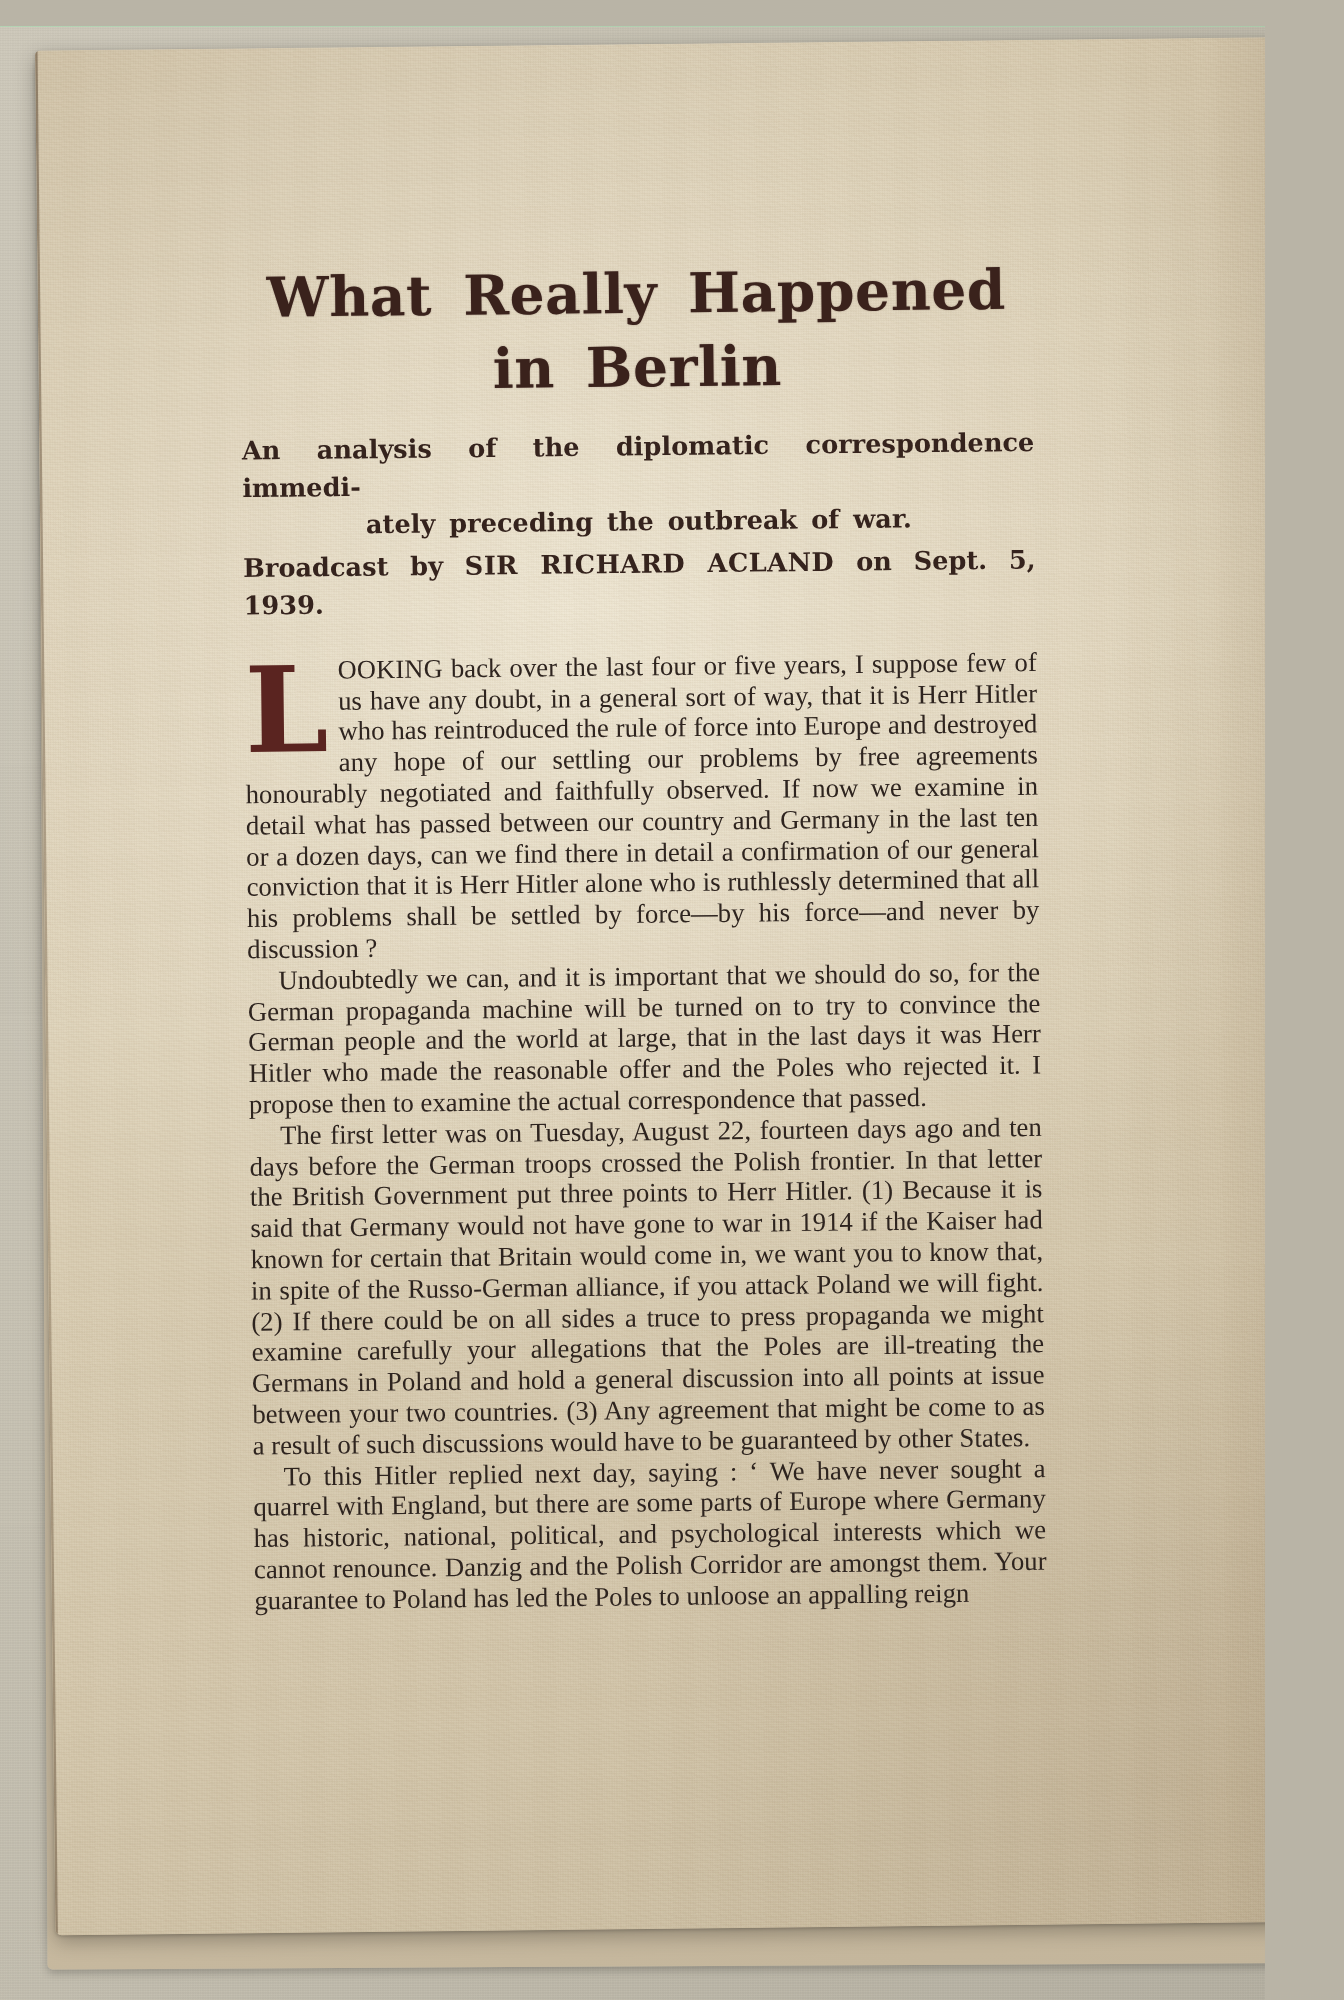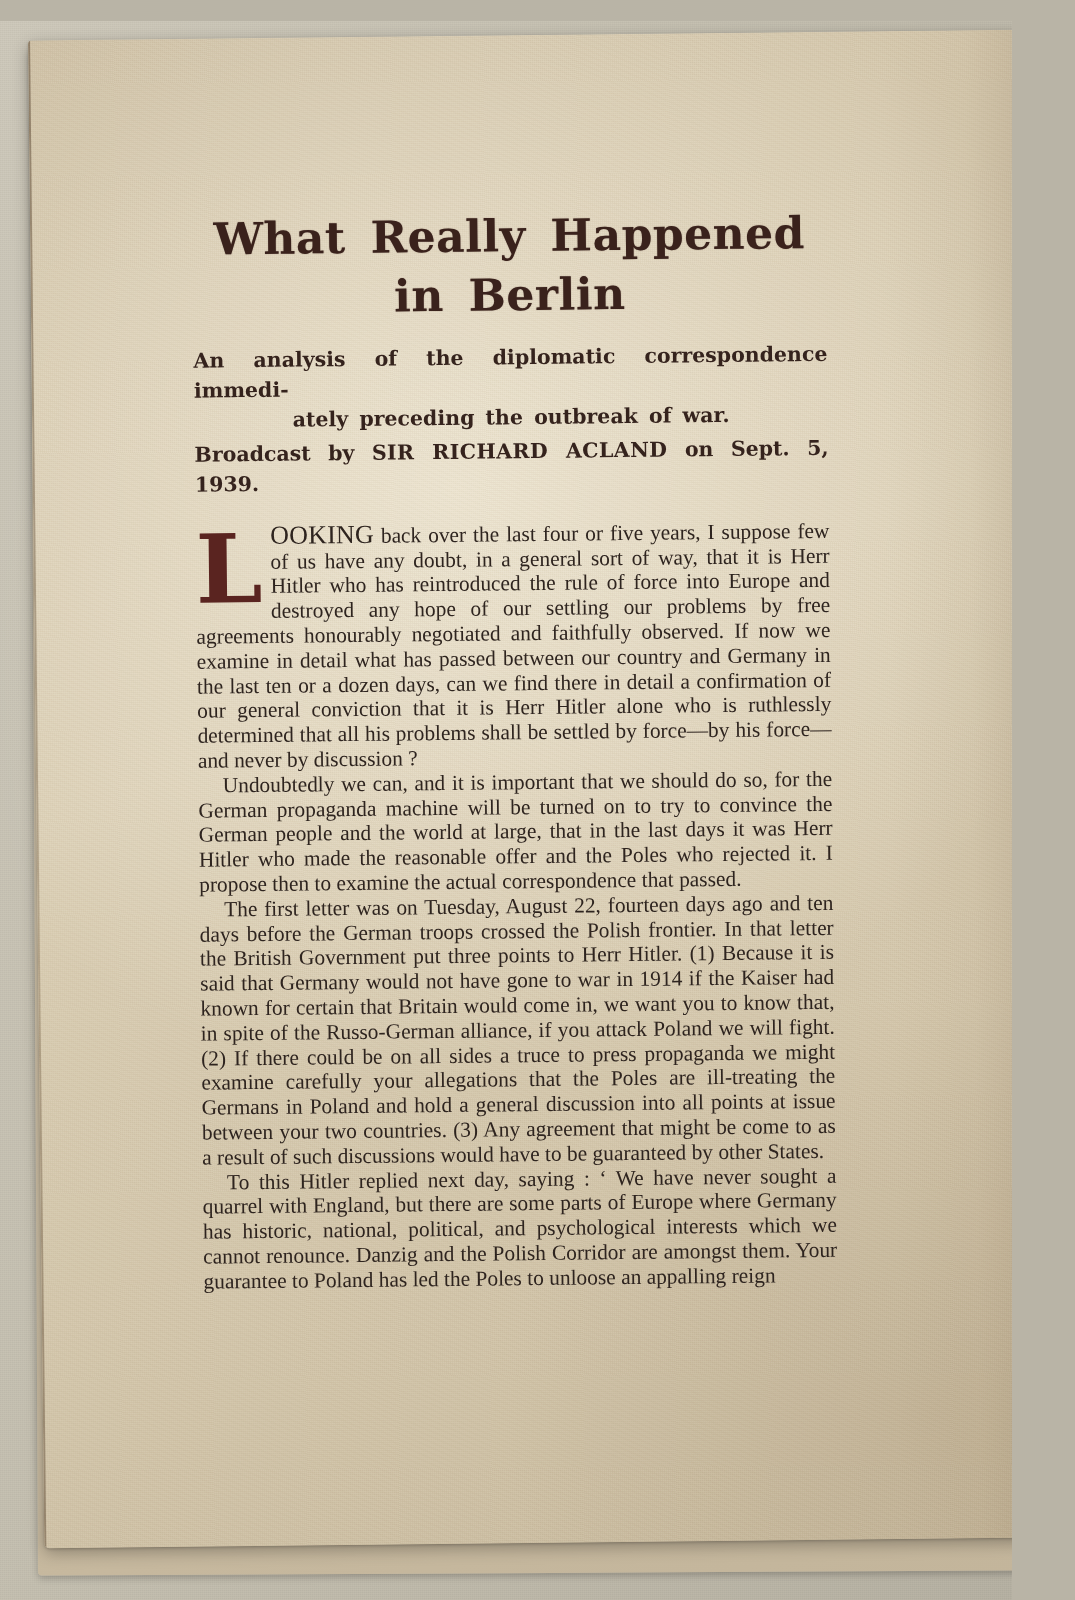--- a/index.html
+++ b/index.html
@@ -180,21 +180,21 @@
     float: left;
     font-family: "DejaVu Serif", "Liberation Serif", serif;
     font-weight: 700;
     font-size: 95px;
     line-height: 78px;
     color: #5a2420;
     margin: 4px 8px -4px 0;
     padding-top: 2px;
   }
   .lead-caps {
-    font-size: 26px;
+    font-size: 21px;
     letter-spacing: 0.2px;
   }
 
   
   .content * { text-rendering: optimizeLegibility; }
 </style>
 </head>
 <body>
 
 <div id="stage">

